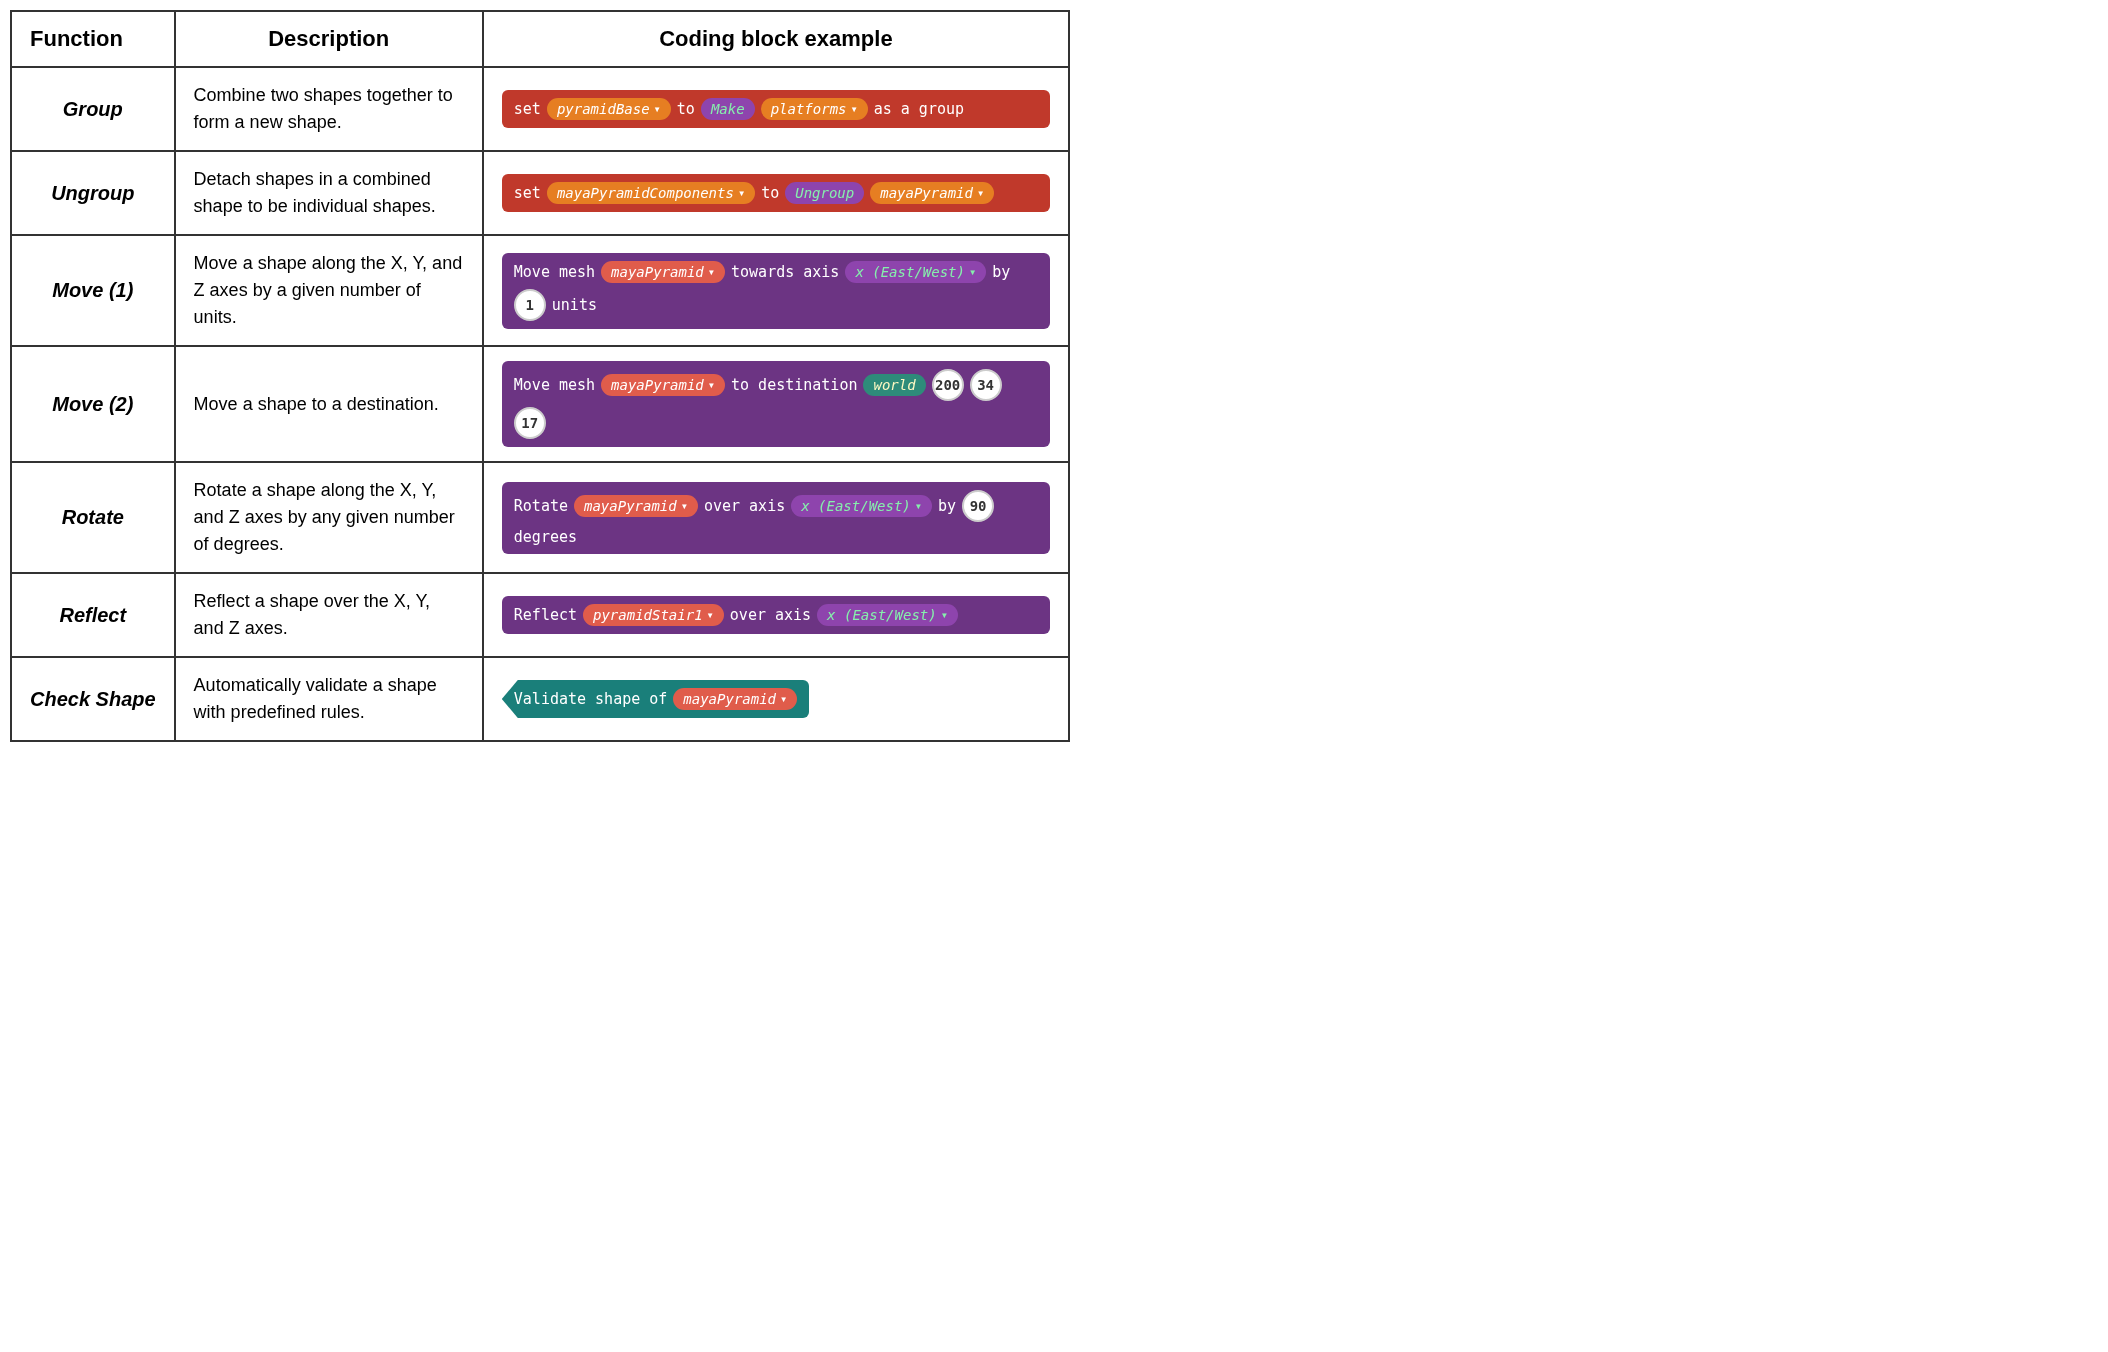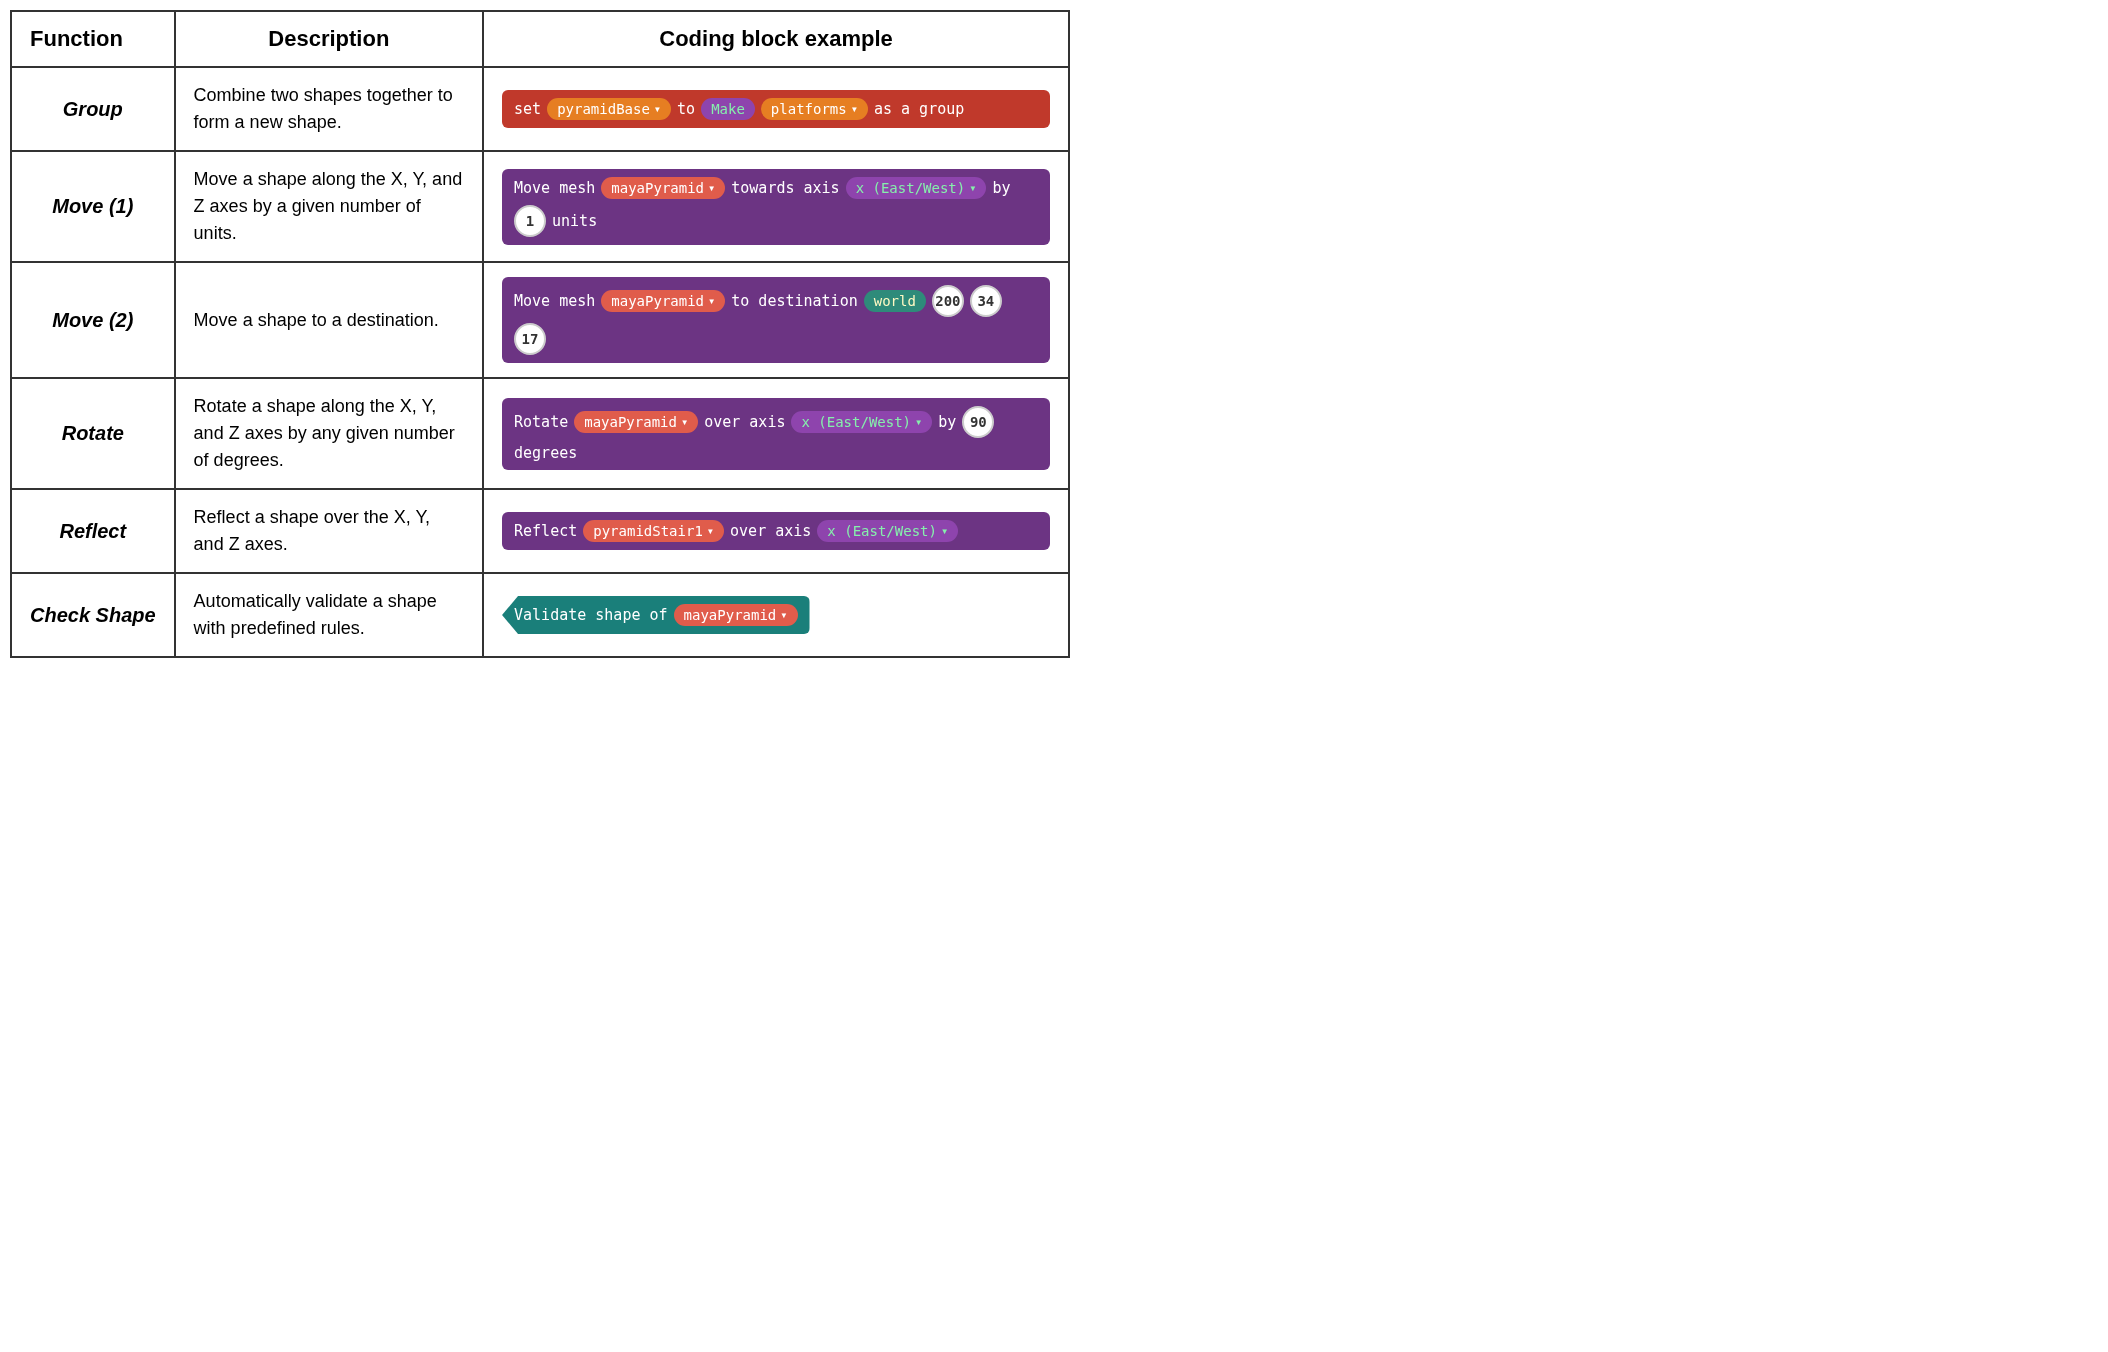--- a/index.html
+++ b/index.html
@@ -64,20 +64,21 @@
     .block-teal { background: #1a7f7a; }
 
     .pill {
       display: inline-flex;
       align-items: center;
       padding: 3px 10px;
       border-radius: 20px;
       font-size: 14px;
       font-weight: normal;
       gap: 4px;
+      font-style: italic;
     }
     .pill-orange { background: #e67e22; color: #fff; }
     .pill-salmon { background: #e05c4b; color: #fff; }
     .pill-purple { background: #8e44ad; color: #86efac; }
     .pill-teal { background: #2e8b7a; color: #fef9c3; }
 
     .dropdown-arrow::after {
       content: ' ▾';
       font-size: 12px;
     }
@@ -118,20 +119,33 @@
           <span class="mono">set</span>
           <span class="pill pill-orange dropdown-arrow">pyramidBase</span>
           <span class="mono">to</span>
           <span class="pill pill-purple">Make</span>
           <span class="pill pill-orange dropdown-arrow">platforms</span>
           <span class="mono">as a group</span>
         </div>
       </td>
     </tr>
 
+    <tr>
+      <td><em>Ungroup</em></td>
+      <td>Detach shapes in a combined shape to be individual shapes.</td>
+      <td>
+        <div class="block-container block-red">
+          <span class="mono">set</span>
+          <span class="pill pill-orange dropdown-arrow">mayaPyramidComponents</span>
+          <span class="mono">to</span>
+          <span class="pill pill-purple">Ungroup</span>
+          <span class="pill pill-orange dropdown-arrow">mayaPyramid</span>
+        </div>
+      </td>
+    </tr>
 
     <tr>
       <td><em>Move (1)</em></td>
       <td>Move a shape along the X, Y, and Z axes by a given number of units.</td>
       <td>
         <div class="block-container block-purple">
           <span class="mono">Move mesh</span>
           <span class="pill pill-salmon dropdown-arrow">mayaPyramid</span>
           <span class="mono">towards axis</span>
           <span class="pill pill-purple dropdown-arrow">x (East/West)</span>

